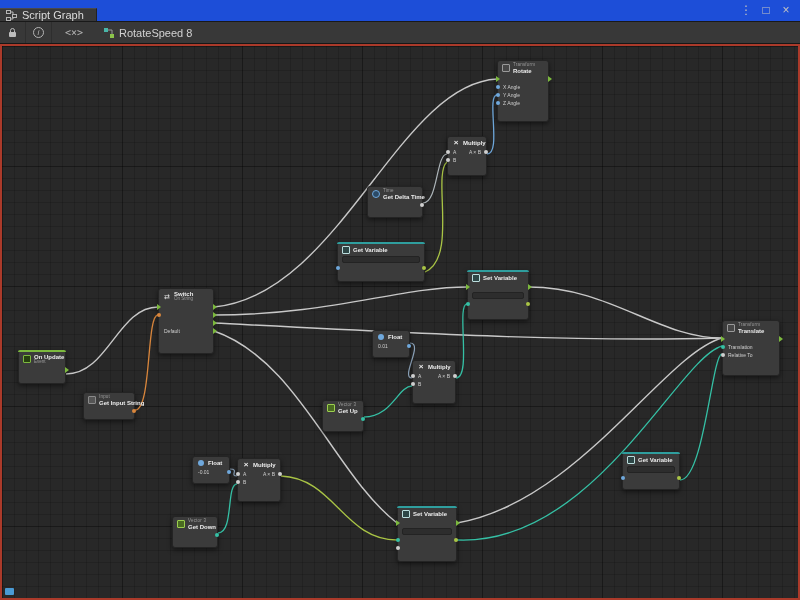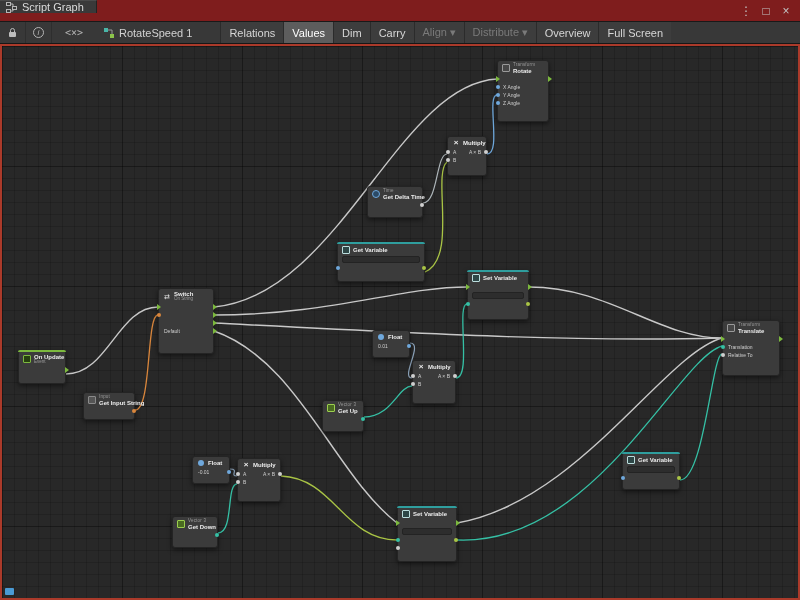--- a/index.html
+++ b/index.html
@@ -1,21 +1,21 @@
 <!DOCTYPE html>
 <html><head>
 <meta charset="utf-8">
 <style>
   *{margin:0;padding:0;box-sizing:border-box}
   html,body{width:800px;height:600px;overflow:hidden}
   body{font-family:"Liberation Sans",sans-serif;background:#1e1e1e}
   .window{position:relative;width:800px;height:600px;background:#2a2a2a;overflow:hidden}
 
   
-  .titlebar{position:absolute;top:0;left:0;right:0;height:22px;background:#7f1d1d;display:flex;align-items:flex-start;border-bottom:1px solid #191919;z-index:10}
+  .titlebar{position:absolute;top:0;left:0;right:0;height:22px;background:#1d4ed8;display:flex;align-items:flex-end;border-bottom:1px solid #191919;z-index:10}
   .tab{display:flex;align-items:center;gap:5px;background:#393939;padding:0 12px 0 6px;font-size:11px;color:#dcdcdc;border-right:1px solid #222;border-top:1px solid #4a4a4a}
   .win-controls{margin-left:auto;display:flex;align-items:center;padding-right:4px;color:#c2c2c2}
   .win-btn{width:20px;text-align:center;font-size:12px;line-height:22px;cursor:default}
 
   
   .toolbar{position:absolute;top:22px;left:0;right:0;height:22px;background:#383838;display:flex;align-items:stretch;border-bottom:1px solid #171717;overflow:hidden;white-space:nowrap;z-index:10}
   .tool-ic{display:flex;align-items:center;justify-content:center;width:26px;color:#bdbdbd;border-right:1px solid #2e2e2e}
   .tool-ic.noborder{border-right:none}
   .circle-i{display:inline-flex;align-items:center;justify-content:center;width:11px;height:11px;border:1px solid #b5b5b5;border-radius:50%;font-size:8px;font-style:italic;color:#b5b5b5}
   .code-ic{font-family:"DejaVu Sans Mono",monospace;font-size:10px;color:#b5b5b5;margin-left:18px}
@@ -104,32 +104,22 @@
     </div>
     <div class="tool-ic noborder">
       <span class="code-ic">&lt;×&gt;</span>
     </div>
     <div class="graph-ref">
       <svg width="10" height="10" viewBox="0 0 10 10">
         <rect x="0" y="0" width="4" height="4" fill="#49b6a8"></rect>
         <rect x="6" y="6" width="4" height="4" fill="#8bc34a"></rect>
         <path d="M4 2h4v4" stroke="#999" fill="none"></path>
       </svg>
-      <span>RotateSpeed 1</span>
-    </div>
-    <div class="tb-btns" id="tb-btns">
-        <div class="tb-btn">Relations</div>
-        <div class="tb-btn active">Values</div>
-        <div class="tb-btn">Dim</div>
-        <div class="tb-btn">Carry</div>
-        <div class="tb-btn disabled">Align ▾</div>
-        <div class="tb-btn disabled">Distribute ▾</div>
-        <div class="tb-btn">Overview</div>
-        <div class="tb-btn">Full Screen</div>
-      </div>
+      <span>RotateSpeed 8</span>
+    </div>
   </div>
 
   <div class="canvas"></div>
   <svg class="wires" id="wires" width="800" height="600" viewBox="0 0 800 600">
       <path d="M66,374 C108,374 118,307 158,307" stroke="#c8c8c8" stroke-width="1.4" fill="none" stroke-linecap="round"></path>
       <path d="M135,410 C152,410 146,315 158,315" stroke="#d9863c" stroke-width="1.3" fill="none" stroke-linecap="round"></path>
       <path d="M214,307 C340,295 398,84 497,79" stroke="#c8c8c8" stroke-width="1.4" fill="none" stroke-linecap="round"></path>
       <path d="M214,315 C330,315 400,287 467,287" stroke="#c8c8c8" stroke-width="1.4" fill="none" stroke-linecap="round"></path>
       <path d="M214,323 C430,334 572,342 722,338" stroke="#c8c8c8" stroke-width="1.4" fill="none" stroke-linecap="round"></path>
       <path d="M214,331 C298,360 334,474 397,523" stroke="#c8c8c8" stroke-width="1.4" fill="none" stroke-linecap="round"></path>

